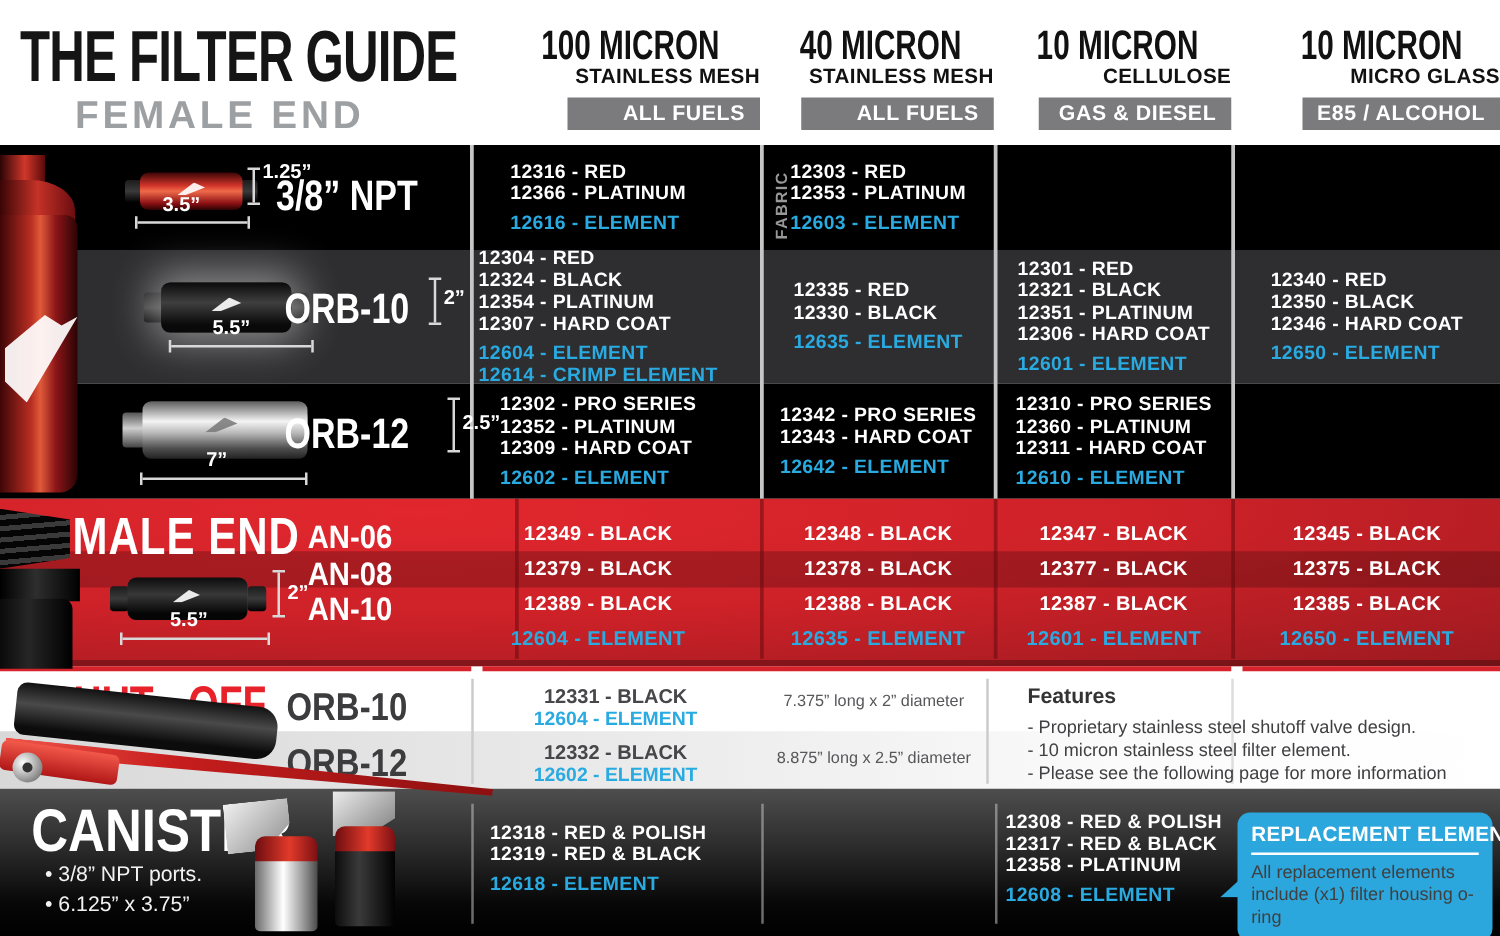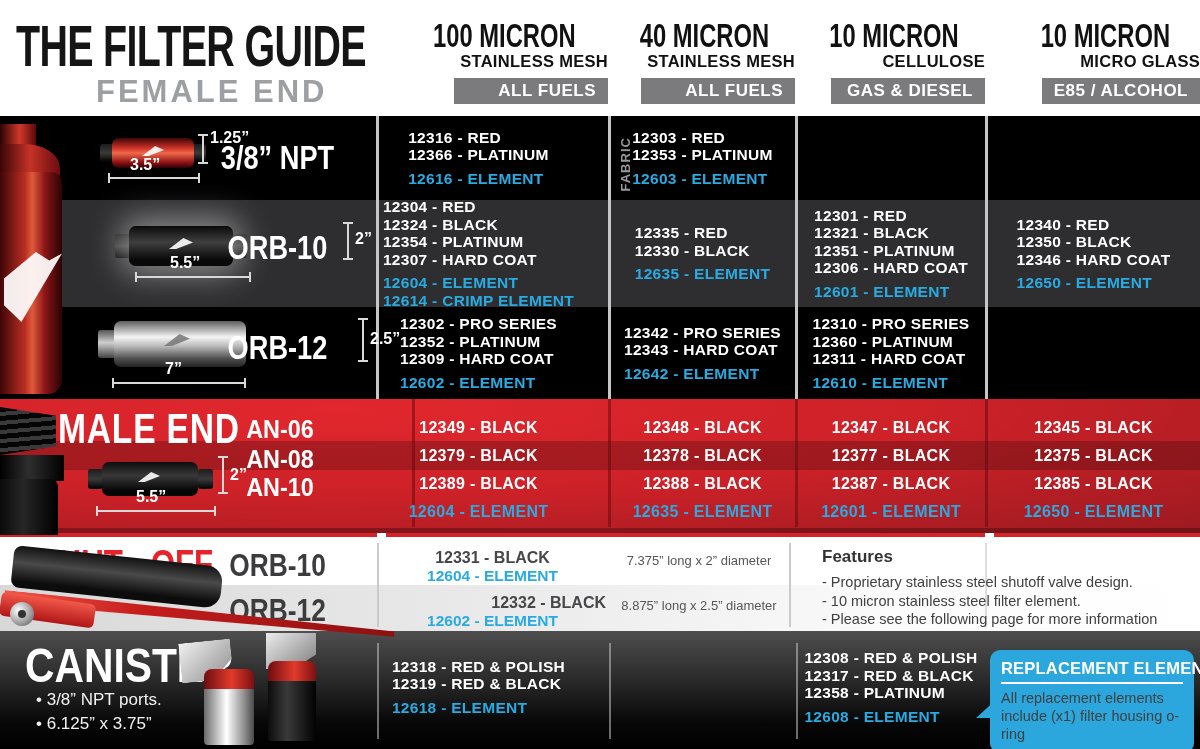--- a/index.html
+++ b/index.html
@@ -3,21 +3,21 @@
 <meta charset="utf-8">
 <style>
   html,body{margin:0;padding:0;}
   #page{position:relative;width:1200px;height:749px;background:#fff;overflow:hidden;
         font-family:"Liberation Sans",sans-serif;}
 
   
   .main-title{position:absolute;left:16px;top:12px;font-size:58px;font-weight:bold;color:#151515;
       letter-spacing:-1px;transform:scaleX(.68);transform-origin:left top;white-space:nowrap;}
   .sub-title{position:absolute;left:60px;top:74px;font-size:31px;font-weight:bold;color:#9DA0A3;
-      letter-spacing:3px;white-space:nowrap;margin-left:36px;}
+      letter-spacing:3px;white-space:nowrap;}
   .colhead{position:absolute;top:20px;text-align:right;}
   .colhead .micron{font-size:33px;font-weight:bold;color:#111;line-height:32px;white-space:nowrap;
       transform:scaleX(.72);transform-origin:center;}
   .colhead .material{font-size:16.5px;font-weight:bold;color:#111;letter-spacing:.3px;white-space:nowrap;}
   .colhead .badge{display:inline-block;margin-top:7px;background:#7B7B7D;color:#fff;font-size:17px;
       font-weight:bold;padding:3px 12px;min-width:130px;letter-spacing:.5px;white-space:nowrap;}
   .ch1{left:377px;width:231px}.ch2{left:610px;width:185px}.ch3{left:797px;width:188px}.ch4{left:986px;width:214px}
 
   
   .frow{position:absolute;left:0;width:1200px;}
@@ -326,21 +326,21 @@
   <div class="mcell el c1 mre">12604 - ELEMENT</div>
   <div class="mcell el c2 mre">12635 - ELEMENT</div>
   <div class="mcell el c3 mre">12601 - ELEMENT</div>
   <div class="mcell el c4 mre">12650 - ELEMENT</div>
 
   <div class="so-title">SHUT - OFF</div>
   <div class="so-label" style="top:548px;">ORB-10</div>
   <div class="so-label" style="top:593px;">ORB-12</div>
   <div class="so-part" style="top:549px;">12331 - BLACK</div>
   <div class="so-el" style="top:567px;">12604 - ELEMENT</div>
-  <div class="so-part" style="top:594px;text-align:right;">12332 - BLACK</div>
+  <div class="so-part" style="top:594px;">12332 - BLACK</div>
   <div class="so-el" style="top:612px;">12602 - ELEMENT</div>
   <div class="so-size" style="top:553px;">7.375” long x 2” diameter</div>
   <div class="so-size" style="top:598px;">8.875” long x 2.5” diameter</div>
   <div class="features">
     <div class="ftitle">Features</div>
     <div class="fitem">- Proprietary stainless steel shutoff valve design.</div>
     <div class="fitem">- 10 micron stainless steel filter element.</div>
     <div class="fitem">- Please see the following page for more information</div>
   </div>
 

